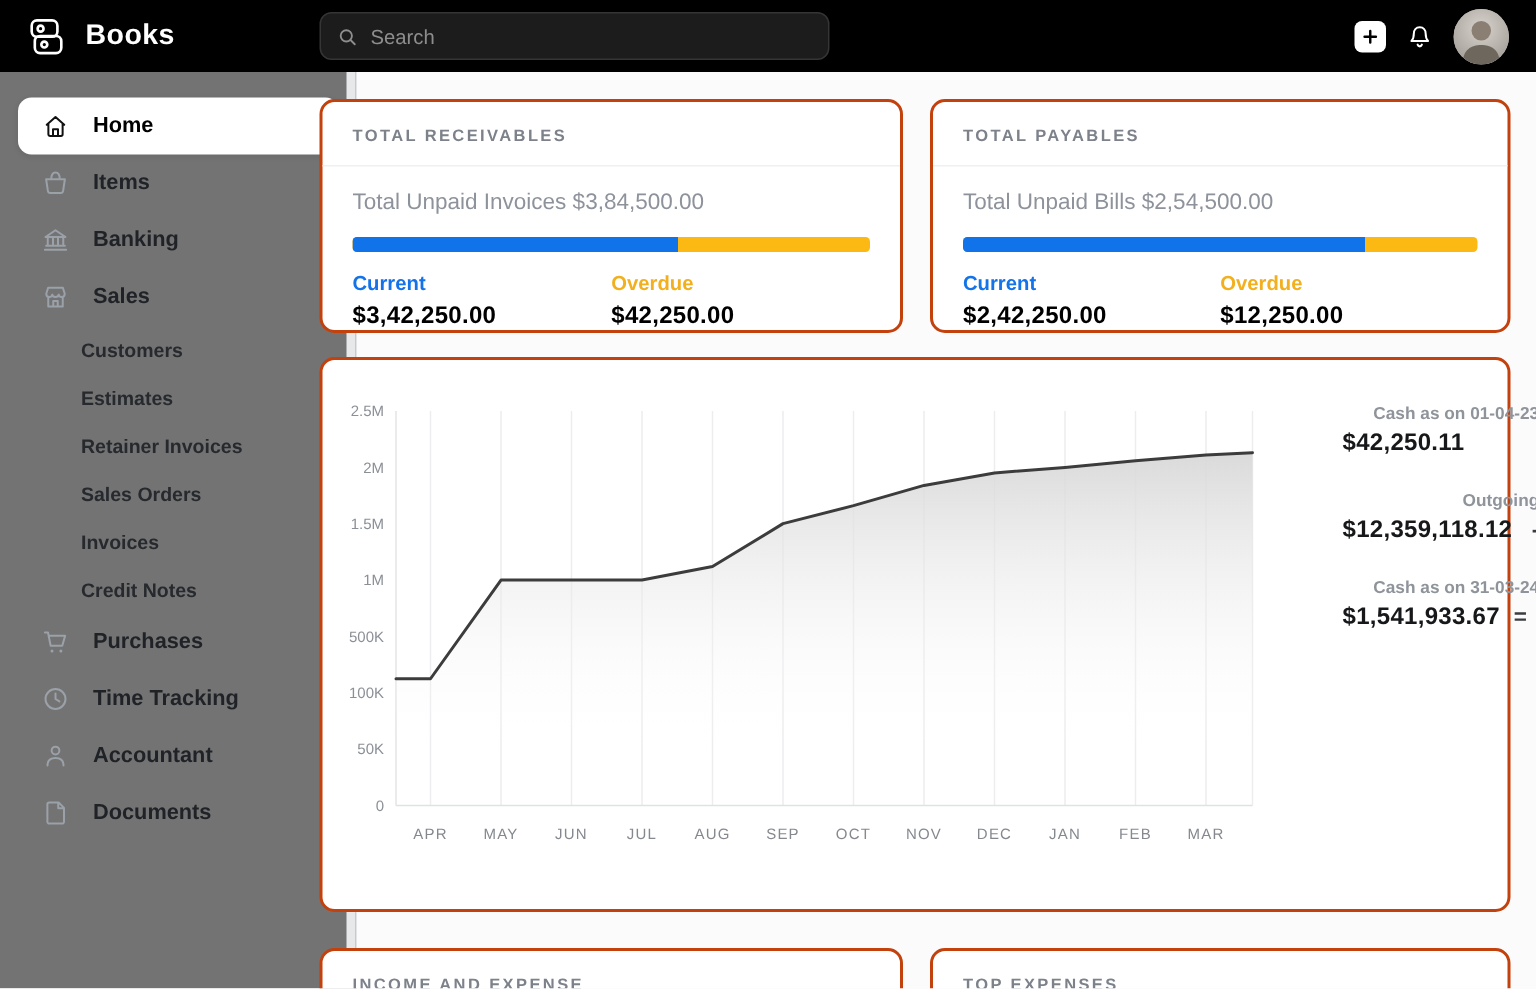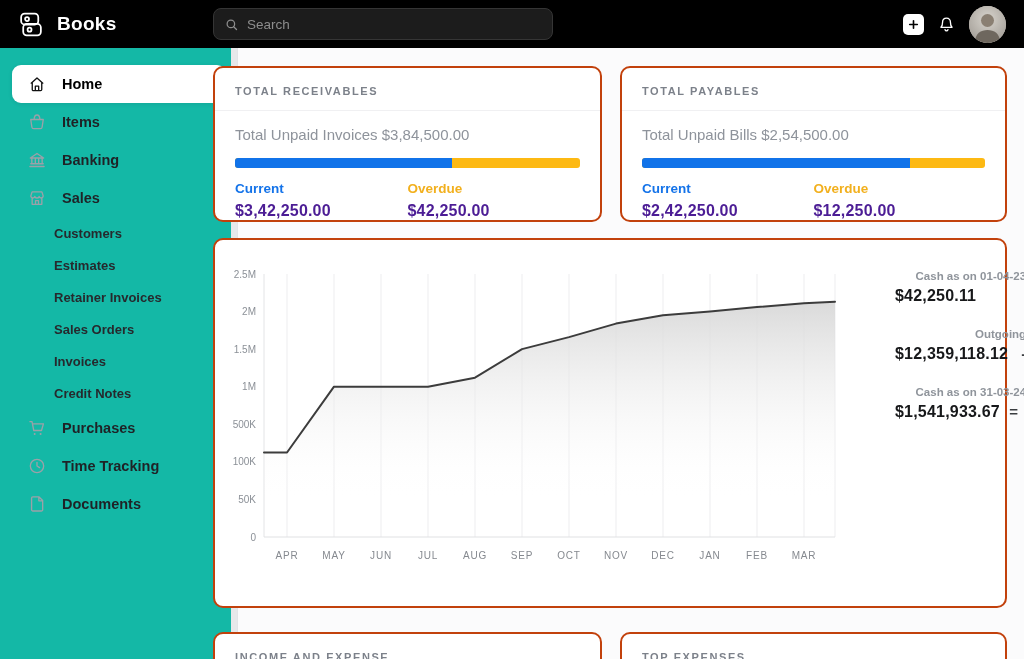--- a/index.html
+++ b/index.html
@@ -16,21 +16,21 @@
                border:1px solid #353535; border-radius:8px; display:flex; align-items:center; padding:0 10px; gap:8px;justify-content:flex-end; }
   .searchbox svg { flex:0 0 auto; }
   .searchbox input { flex:1; background:transparent; border:none; outline:none; color:#ddd; font-size:13.5px; font-family:inherit; }
   .searchbox input::placeholder { color:#8d8d8d; }
   .hdr-right { position:absolute; right:18px; top:0; height:48px; display:flex; align-items:center; gap:13px; }
   .plus-btn { width:21px; height:21px; background:#fff; border-radius:5px; border:none; display:flex; align-items:center; justify-content:center; cursor:pointer; }
   .bell-btn { background:transparent; border:none; display:flex; cursor:pointer; }
   .avatar { width:37px; height:37px; border-radius:50%; overflow:hidden; border:none; padding:0; cursor:pointer; background:#b9b4ad; }
 
   
-  .sidebar { position:absolute; left:0; top:48px; width:238px; height:611px; background:#14b8a6; border-right:1px solid #e2e4e7; }
+  .sidebar { position:absolute; left:0; top:48px; width:238px; height:611px; background:#737373; border-right:1px solid #e2e4e7; }
   .sidebar .gutter { position:absolute; right:0; top:0; width:6px; height:100%; background:#e6e8ea; }
   .nav { padding-top:17px; }
   .side-item { display:flex; align-items:center; gap:15px; height:38px; margin:0 11px 0 12px; padding:0 10px 0 15px;
                border-radius:9px; color:#212428; cursor:pointer; }
   .side-item .ic { width:20px; height:20px; color:#9ba1a8; display:flex; }
   .side-item .lbl { font-size:14.5px; font-weight:600; color:#1f2226; }
   .side-item.active { background:#fff; box-shadow:0 1px 4px rgba(20,24,31,.10); }
   .side-item.active .ic { color:#111; }
   .side-item.active .lbl { color:#000; font-weight:700; }
   .side-sub { display:flex; align-items:center; height:32px; margin:0 11px 0 12px; padding-left:42px; border-radius:8px; cursor:pointer; }
@@ -42,21 +42,21 @@
   .card-title { font-size:11px; font-weight:700; letter-spacing:1.6px; color:#7c818a; }
   .card-bd { padding:15px 20px; }
   .subline { font-size:15px; color:#8e939b; }
   .bar { margin-top:15px; height:10px; border-radius:3px; overflow:hidden; display:flex; background:#fdb913; }
   .bar .fill { height:100%; background:#1173e9; }
   .legend { display:flex; margin-top:13px; }
   .leg-col { width:50%; }
   .leg-label { font-size:13.5px; font-weight:700; }
   .leg-label.cur { color:#1473e9; }
   .leg-label.ovd { color:#f2b01e; }
-  .leg-val { margin-top:6px; font-size:16px; font-weight:700; color:#4c1d95; letter-spacing:.2px; }
+  .leg-val { margin-top:6px; font-size:16px; font-weight:700; color:#000000; letter-spacing:.2px; }
 
   
   .cf-body { display:flex; padding:0; }
   .chart-wrap { width:640px; height:330px; margin-top:0; }
   .cf-summary { flex:1; padding:30px 22px 0 0; text-align:right;margin-left:40px; }
   .sum-row { margin-bottom:23px; }
   .sum-label { font-size:11.5px; color:#8f949b; font-weight:600; }
   .sum-value { margin-top:5px; display:flex; justify-content:flex-start; align-items:baseline; }
   .sum-value .val { font-size:16px; font-weight:700; color:#17181a; letter-spacing:.2px; }
   .sum-value .op { width:18px; text-align:right; font-size:15px; font-weight:700; color:#3a3d40; }
@@ -176,20 +176,29 @@
           <span class="lbl">Purchases</span>
         </div>
         <div class="side-item">
           <span class="ic">
             <svg viewBox="0 0 24 24" width="20" height="20" fill="none" stroke="currentColor" stroke-width="1.6" stroke-linecap="round" stroke-linejoin="round">
               <circle cx="12" cy="12" r="8"></circle>
               <path d="M12 7.6 V12 L15.1 13.9"></path>
             </svg>
           </span>
           <span class="lbl">Time Tracking</span>
+        </div>
+        <div class="side-item">
+          <span class="ic">
+            <svg viewBox="0 0 24 24" width="20" height="20" fill="none" stroke="currentColor" stroke-width="1.6" stroke-linecap="round" stroke-linejoin="round">
+              <circle cx="12" cy="7.6" r="3.1"></circle>
+              <path d="M5.6 19.6 C5.6 15.5 8.4 13.6 12 13.6 C15.6 13.6 18.4 15.5 18.4 19.6"></path>
+            </svg>
+          </span>
+          <span class="lbl">Accountant</span>
         </div>
         <div class="side-item">
           <span class="ic">
             <svg viewBox="0 0 24 24" width="20" height="20" fill="none" stroke="currentColor" stroke-width="1.6" stroke-linecap="round" stroke-linejoin="round">
               <path d="M7 3.5 H14.5 L18.8 7.9 V18.9 A1.5 1.5 0 0 1 17.3 20.4 H7 A1.5 1.5 0 0 1 5.5 18.9 V5 A1.5 1.5 0 0 1 7 3.5 Z M14.2 3.8 V8.2 H18.5"></path>
             </svg>
           </span>
           <span class="lbl">Documents</span>
         </div>
       </div>

